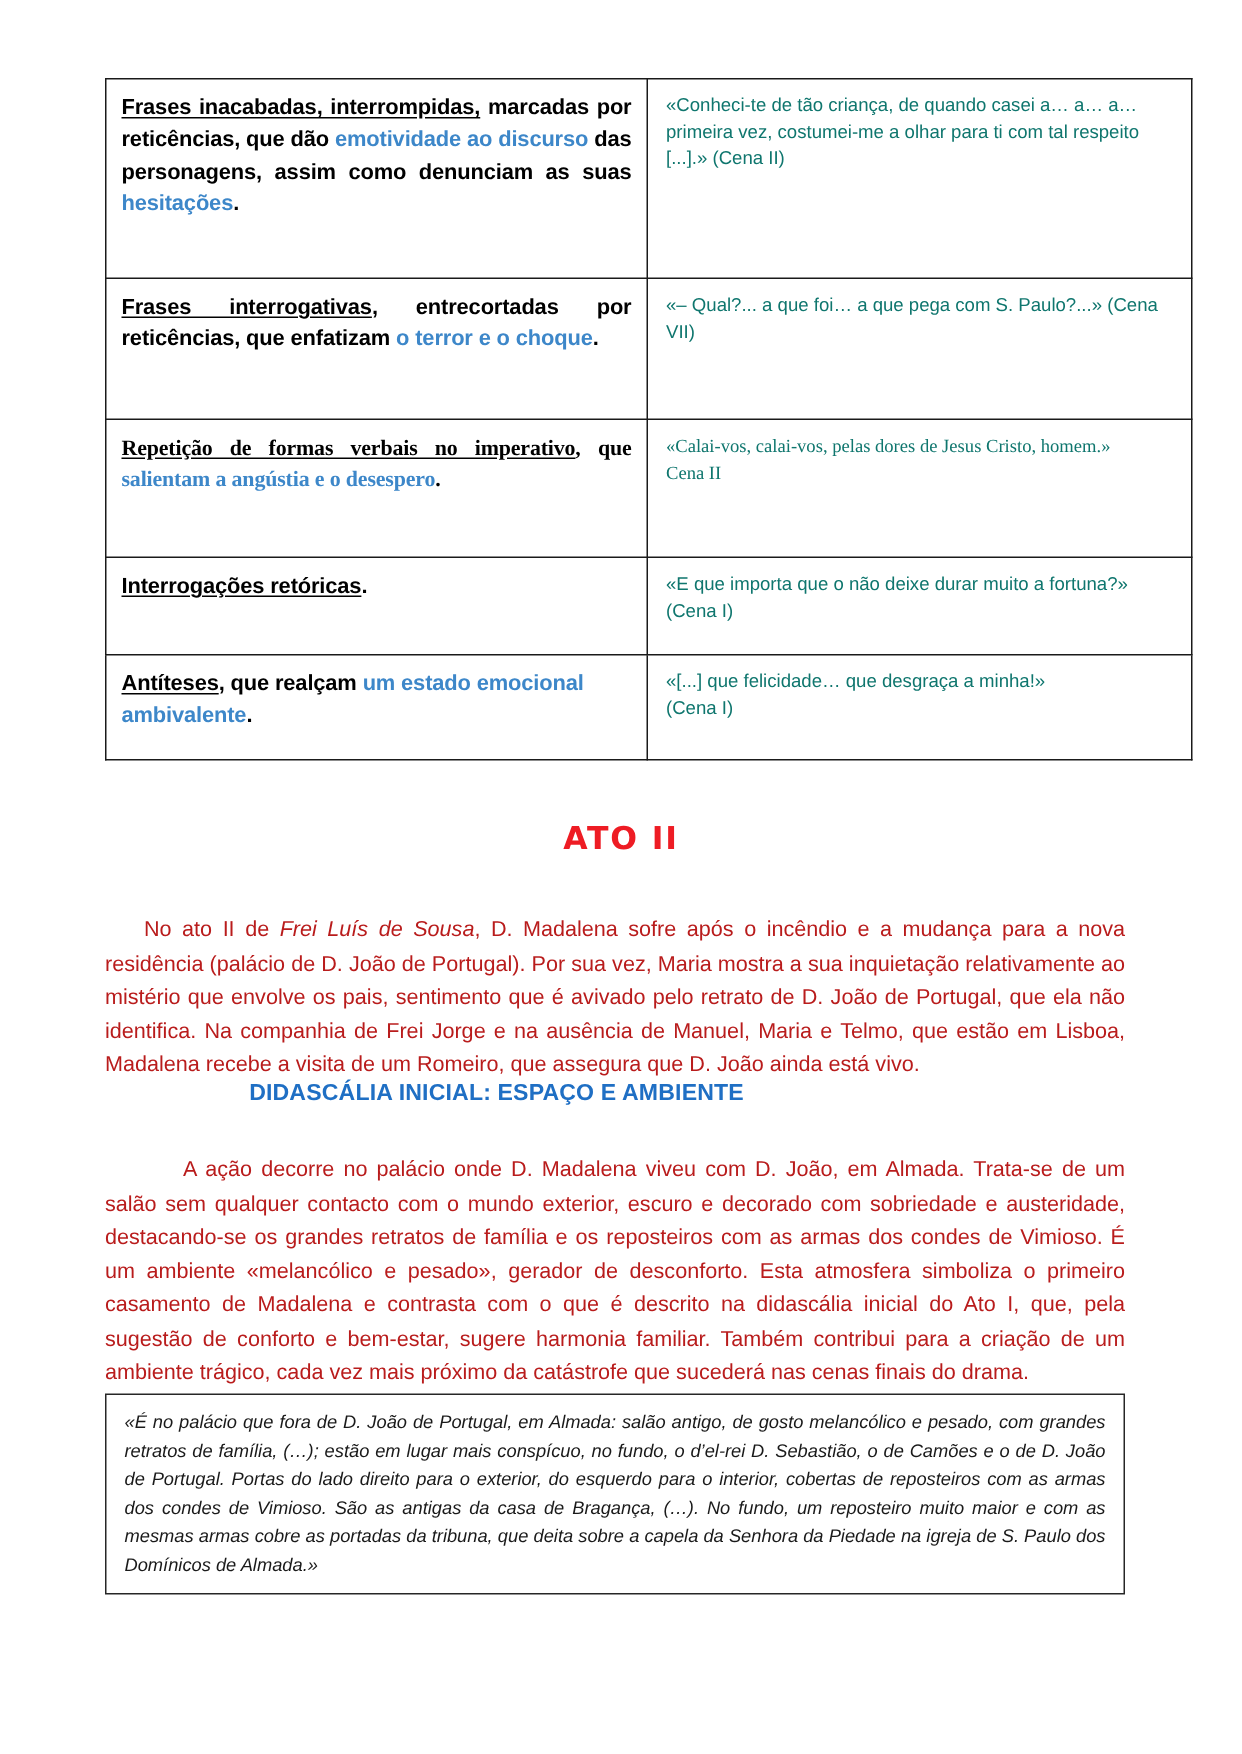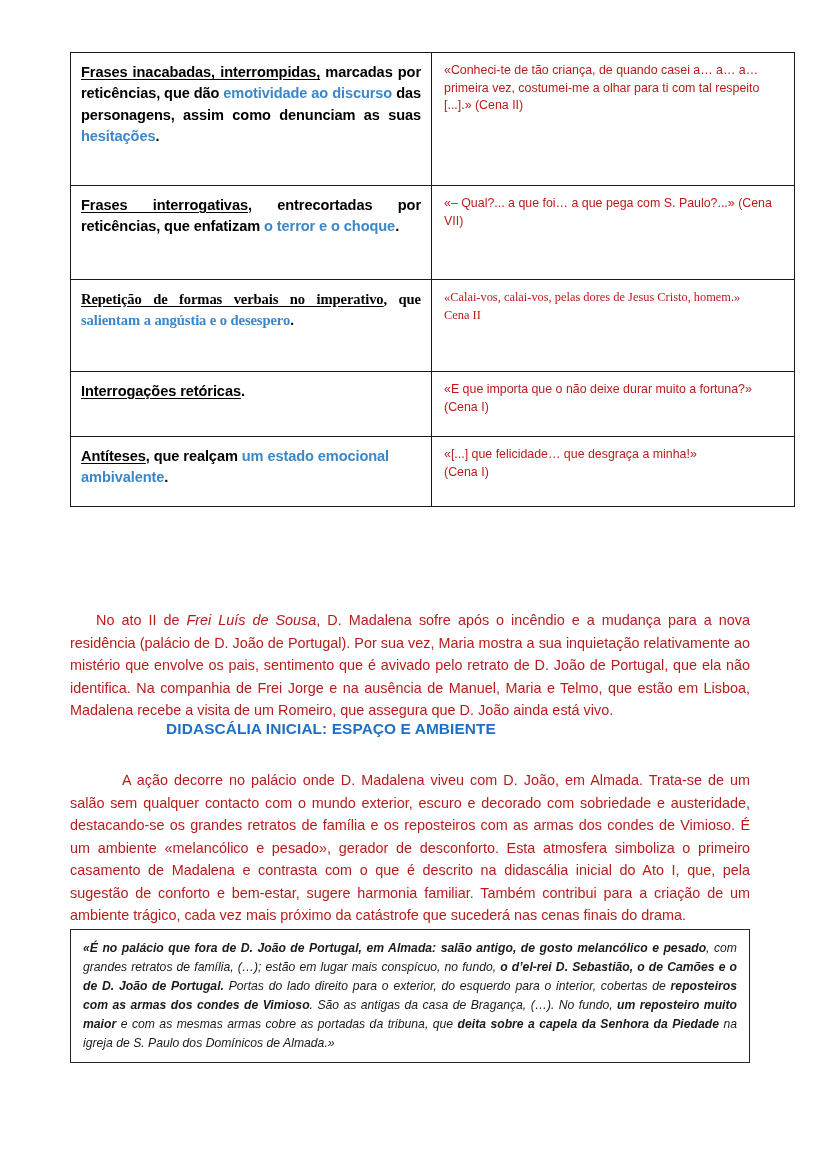--- a/index.html
+++ b/index.html
@@ -48,21 +48,21 @@
     letter-spacing: -0.1px;
     text-align: justify;
     text-justify: inter-word;
     border-radius: 10px;
   }
   .feat-table td.col-right {
     width: 340px;
     font-size: 12.4px;
     font-weight: normal;
     line-height: 1.42;
-    color: #b91c1c;
+    color: #0f766e;
     padding-left: 12px;
   }
   .feat-table tr.r1 td { height: 113px; }
   .feat-table tr.r2 td { height: 74px; margin-left: 19px; }
   .feat-table tr.r3 td { height: 72px; font-family: Liberation Serif, serif; }
   .feat-table tr.r4 td { height: 45px; }
   .feat-table tr.r5 td { height: 31px; }
   .feat-table tr.r6 td { height: 50px; }
 
   .feat-table tr.r5 td.col-left { padding-left: 22px; }
@@ -124,21 +124,21 @@
     box-sizing: border-box;
     border: 1.6px solid #262626;
     padding: 9px 12px 10px 12px;
     font-size: 12.2px;
     font-style: italic;
     line-height: 1.55;
     text-align: justify;
     text-justify: inter-word;
     color: #1a1a1a;
   }
-  .quote-box b { font-weight: bold; font-style: italic; }
+  .quote-box b { font-weight: normal; font-style: italic; }
 </style>
 </head>
 <body>
 
 <div class="page">
 
   <table class="feat-table">
     <tbody>
 
       <tr class="r1">
@@ -175,20 +175,21 @@
         <td class="col-left">
           <span class="u">Antíteses</span><span>, que realçam </span><span class="blue">um estado emocional ambivalente</span><span>.</span>
         </td>
         <td class="col-right" style="white-space:pre-line">«[...] que felicidade… que desgraça a minha!»
 (Cena I)</td>
       </tr>
 
     </tbody>
   </table>
 
+  <div class="ato-heading">ATO II</div>
 
   <p class="body-par" id="par-ato2"><span>No ato II de </span><span class="it">Frei Luís de Sousa</span><span>, D. Madalena sofre após o incêndio e a mudança para a nova residência (palácio de D. João de Portugal). Por sua vez, Maria mostra a sua inquietação relativamente ao mistério que envolve os pais, sentimento que é avivado pelo retrato de D. João de Portugal, que ela não identifica. Na companhia de Frei Jorge e na ausência de Manuel, Maria e Telmo, que estão em Lisboa, Madalena recebe a visita de um Romeiro, que assegura que D. João ainda está vivo.</span></p>
 
   <div class="didascalia-heading">DIDASCÁLIA INICIAL: ESPAÇO E AMBIENTE</div>
 
   <p class="body-par" id="par-didascalia">A ação decorre no palácio onde D. Madalena viveu com D. João, em Almada. Trata-se de um salão sem qualquer contacto com o mundo exterior, escuro e decorado com sobriedade e austeridade, destacando-se os grandes retratos de família e os reposteiros com as armas dos condes de Vimioso. É um ambiente «melancólico e pesado», gerador de desconforto. Esta atmosfera simboliza o primeiro casamento de Madalena e contrasta com o que é descrito na didascália inicial do Ato I, que, pela sugestão de conforto e bem-estar, sugere harmonia familiar. Também contribui para a criação de um ambiente trágico, cada vez mais próximo da catástrofe que sucederá nas cenas finais do drama.</p>
 
   <div class="quote-box"><b>«É no palácio que fora de D. João de Portugal, em Almada: salão antigo, de gosto melancólico e pesado</b><span>, com grandes retratos de família, (…); estão em lugar mais conspícuo, no fundo, </span><b>o d’el-rei D. Sebastião, o de Camões e o de D. João de Portugal.</b><span> Portas do lado direito para o exterior, do esquerdo para o interior, cobertas de </span><b>reposteiros com as armas dos condes de Vimioso</b><span>. São as antigas da casa de Bragança, (…). No fundo, </span><b>um reposteiro muito maior</b><span> e com as mesmas armas cobre as portadas da tribuna, que </span><b>deita sobre a capela da Senhora da Piedade</b><span> na igreja de S. Paulo dos Domínicos de Almada.»</span></div>
 
 </div>

